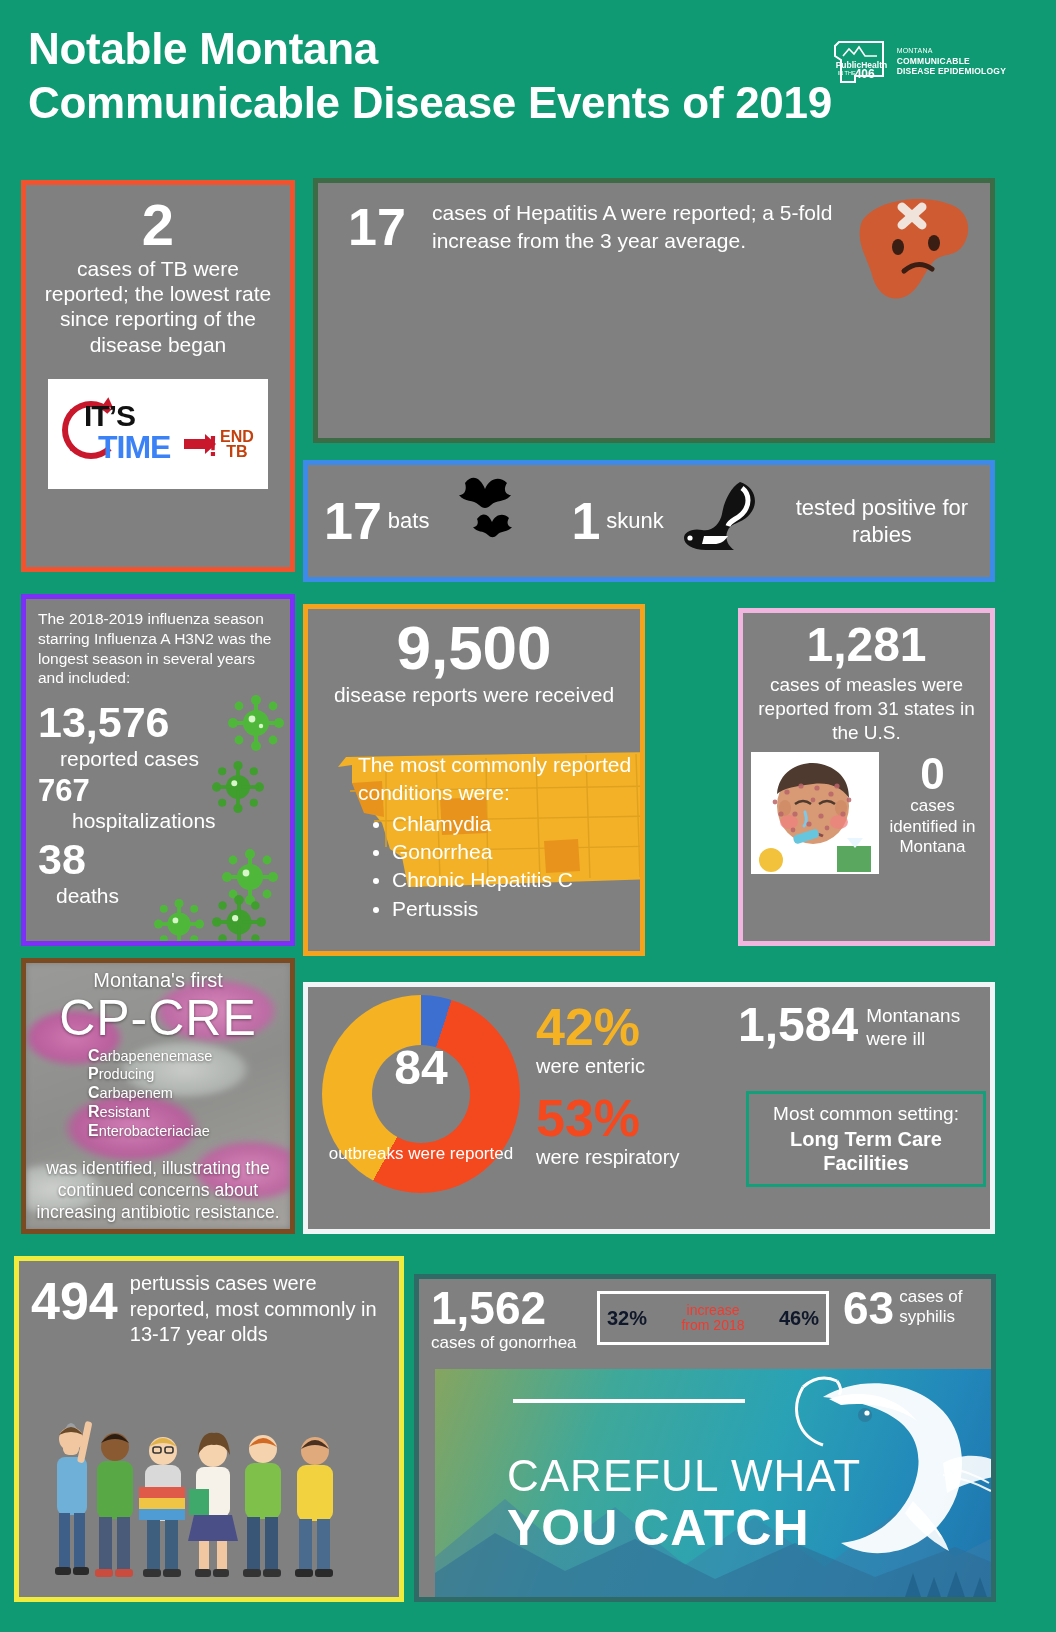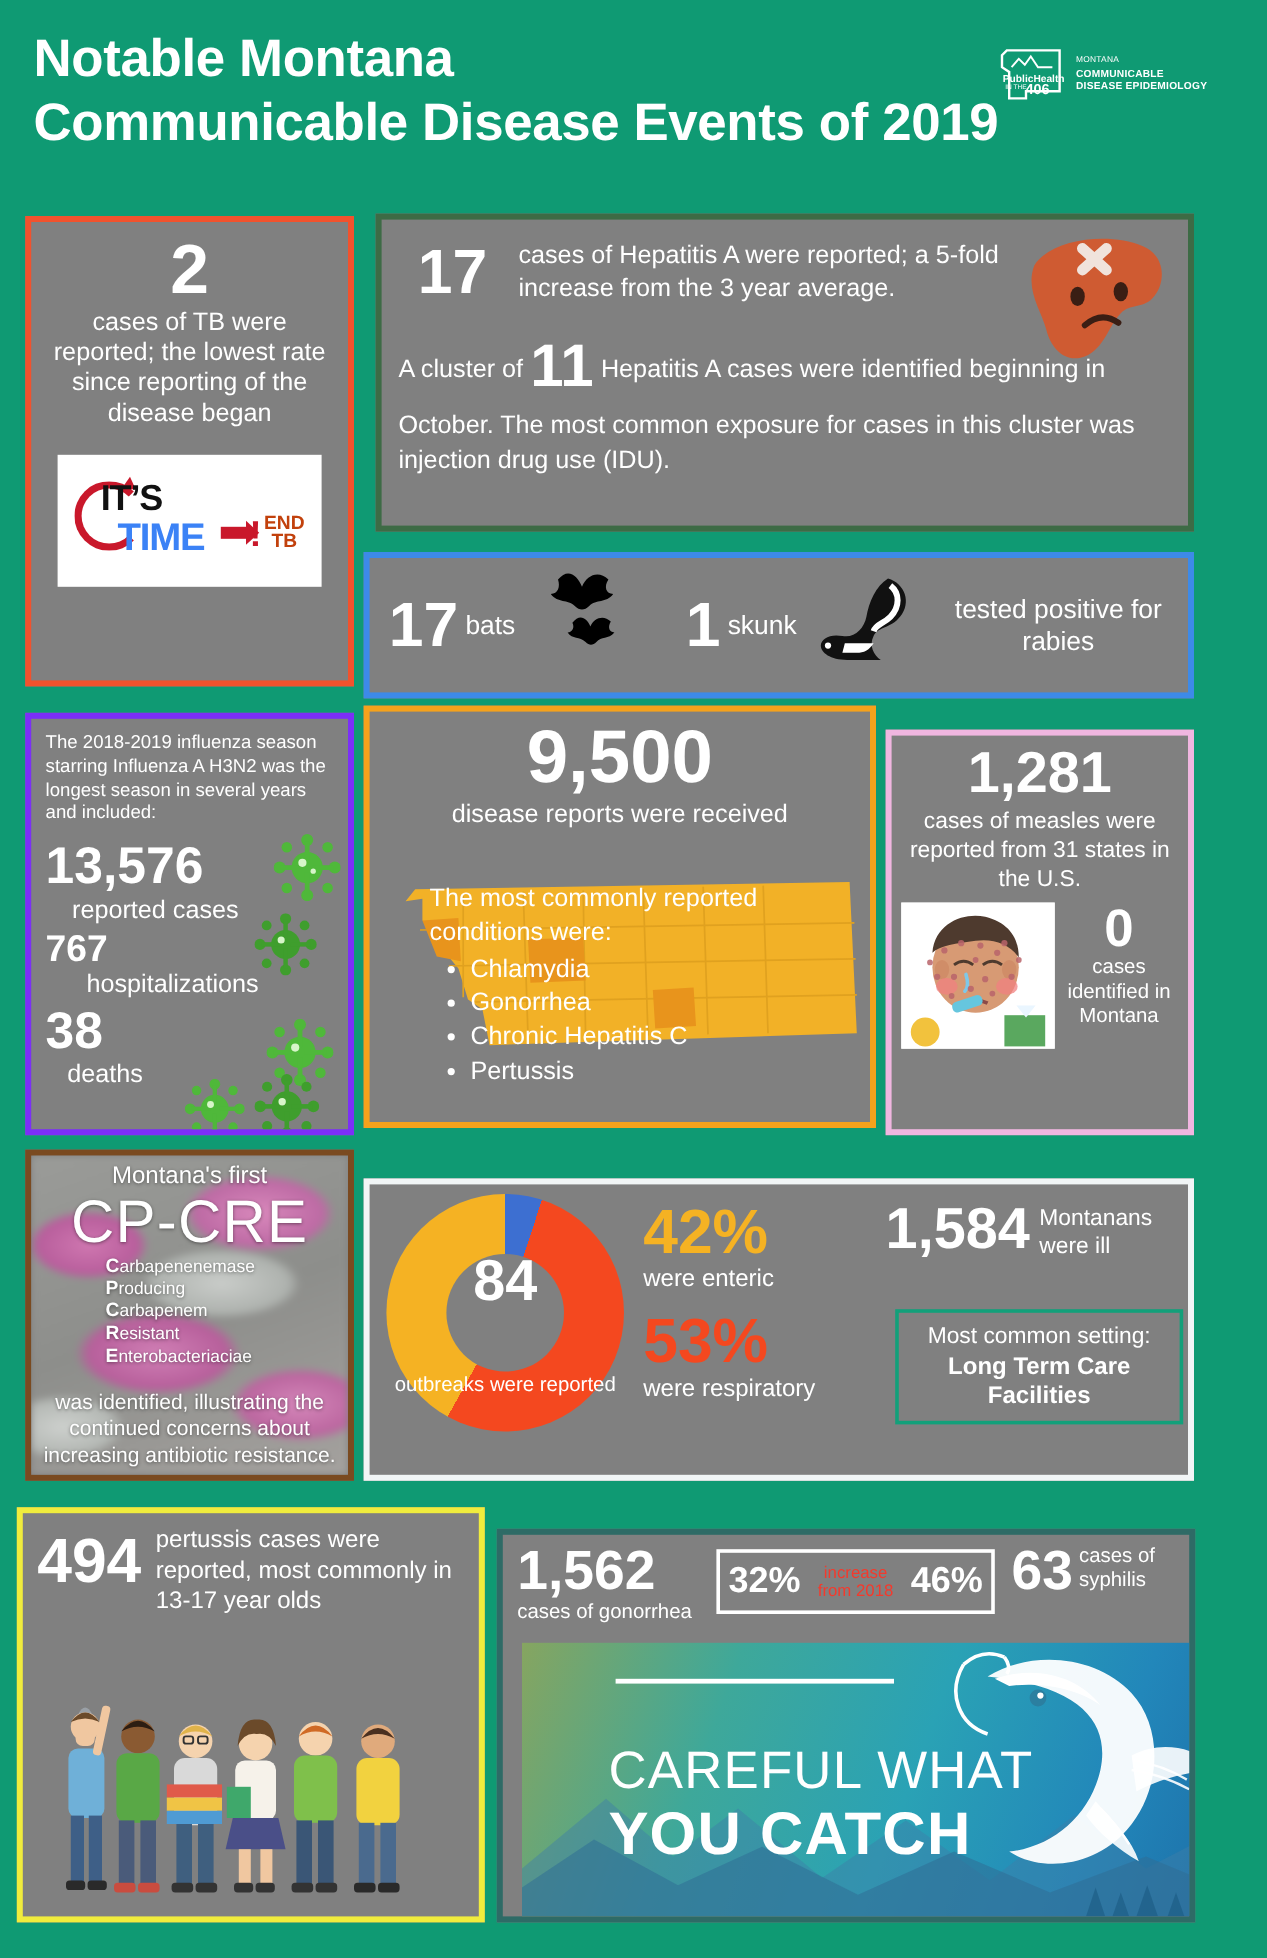--- a/index.html
+++ b/index.html
@@ -76,21 +76,21 @@
   #flu-panel .intro { font-size:15.5px; line-height:1.28; }
   #flu-panel .n1 { font-size:43px; font-weight:bold; margin-top:10px; }
   #flu-panel .l1 { font-size:21px; margin-left:22px; }
   #flu-panel .n2 { font-size:31px; font-weight:bold; margin-top:2px; }
   #flu-panel .l2 { font-size:21px; margin-left:34px; }
   #flu-panel .n3 { font-size:43px; font-weight:bold; margin-top:2px; }
   #flu-panel .l3 { font-size:21px; margin-left:18px; }
   .virus { position:absolute; }
 
   
-  #reports-panel { left:303px; top:588px; width:427px; height:352px; padding:8px 0 0 0; overflow:hidden; }
+  #reports-panel { left:303px; top:604px; width:342px; height:352px; padding:8px 0 0 0; overflow:hidden; }
   #reports-panel .big { font-size:62px; font-weight:bold; text-align:center; line-height:1; }
   #reports-panel .sub { font-size:21px; text-align:center; margin-top:4px; }
   .mt-map { position:absolute; left:8px; top:128px; width:400px; height:190px; }
   .cond-txt { position:absolute; left:50px; top:142px; width:340px; font-size:21px; line-height:1.35; }
   .cond-txt ul { margin:2px 0 0 34px; }
   .cond-txt li { line-height:1.35; }
 
   
   #measles-panel { left:738px; top:608px; width:257px; height:338px; padding:8px 8px; }
   #measles-panel .big { font-size:48px; font-weight:bold; text-align:center; line-height:1; }
@@ -151,21 +151,21 @@
   .kids { position:absolute; left:22px; bottom:4px; width:340px; height:190px; }
 
   
   #std-panel { left:414px; top:1274px; width:582px; height:328px; overflow:hidden; }
   .std-top { position:relative; height:94px; padding:8px 10px 0; }
   .gono { position:absolute; left:12px; top:6px; width:175px; }
   .gono .n { font-size:46px; font-weight:bold; line-height:1; }
   .gono .t { font-size:17px; margin-top:2px; }
   .incbox { position:absolute; left:178px; top:12px; width:232px; height:54px; border:3px solid #fff;
             display:flex; align-items:center; justify-content:space-between; padding:0 7px; }
-  .incbox .p { font-size:30px; font-weight:bold; color:#ffffff; line-height:1; }
+  .incbox .p { font-size:20px; font-weight:bold; color:#0f172a; line-height:1; }
   .incbox .mid { font-size:14px; color:#f4392c; text-align:center; line-height:1.08; }
   .syph { position:absolute; left:424px; top:6px; display:flex; align-items:flex-start; }
   .syph .n { font-size:46px; font-weight:bold; line-height:1; }
   .syph .t { font-size:17px; line-height:1.2; margin-left:5px; padding-top:2px; }
   .fish-banner { position:absolute; left:16px; bottom:0; width:582px; height:228px; overflow:hidden;
                  background:linear-gradient(110deg,#86a560 0%, #3ea89a 28%, #2aa2b5 55%, #2287ba 80%, #1d6fa8 100%);margin-top:34px; }
   .mtn { position:absolute; bottom:0; left:0; width:100%; height:150px; }
   .banner-rule { position:absolute; left:78px; top:30px; width:232px; height:4px; background:#fff; }
   .banner-t1 { position:absolute; left:72px; top:82px; font-size:44px; letter-spacing:1px; color:#fff; font-weight:300; }
   .banner-t2 { position:absolute; left:72px; top:130px; font-size:50px; letter-spacing:1px; color:#fff; font-weight:bold; }
@@ -215,23 +215,20 @@
           </div>
         </div>
       </div>
     </div>
   </div>
 
   <div class="panel b-dgreen" id="hepa-panel">
     <div class="hepa-row1">
       <div class="n17">17</div>
       <div class="hepa-t1">cases of Hepatitis A were reported; a 5-fold increase from the 3 year average.</div>
-    </div>
-    <div class="hepa-p2">
-      <span>A cluster of</span><span class="n11">11</span><span>Hepatitis A cases were identified beginning in October. The most common exposure for cases in this cluster was injection drug use (IDU).</span>
     </div>
     <div class="liver">
       <svg width="130" height="118" viewBox="0 0 130 118">
         <path d="M16 30 C30 8, 78 2, 106 14 C126 22, 126 46, 114 58 C106 66, 96 62, 88 70 C78 80, 74 100, 58 106 C42 112, 30 100, 26 84 C22 68, 8 50, 16 30 Z" fill="#cf5b32"></path>
         <g stroke="#f0e3dc" stroke-width="9" stroke-linecap="round">
           <line x1="56" y1="16" x2="76" y2="34"></line>
           <line x1="76" y1="16" x2="56" y2="34"></line>
         </g>
         <ellipse cx="52" cy="56" rx="6" ry="8" fill="#3a1e14"></ellipse>
         <ellipse cx="88" cy="52" rx="6" ry="8" fill="#3a1e14"></ellipse>

